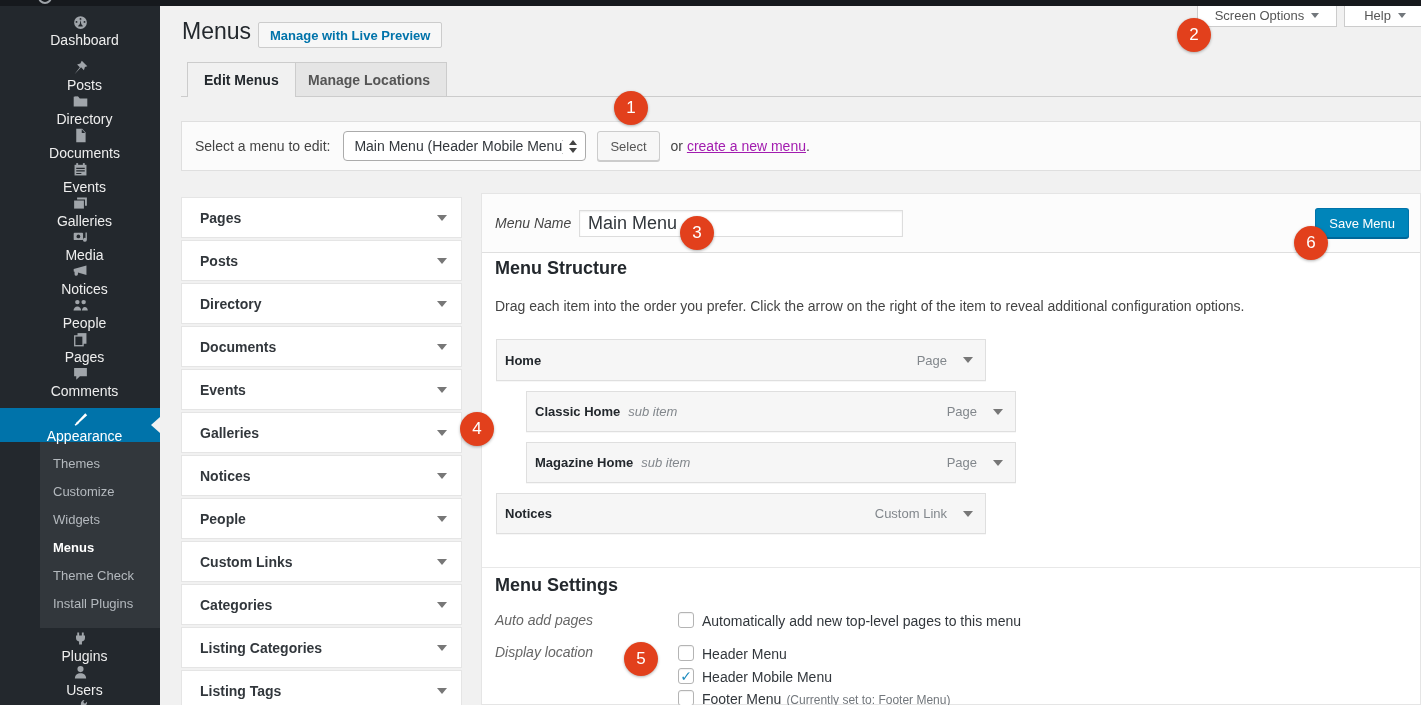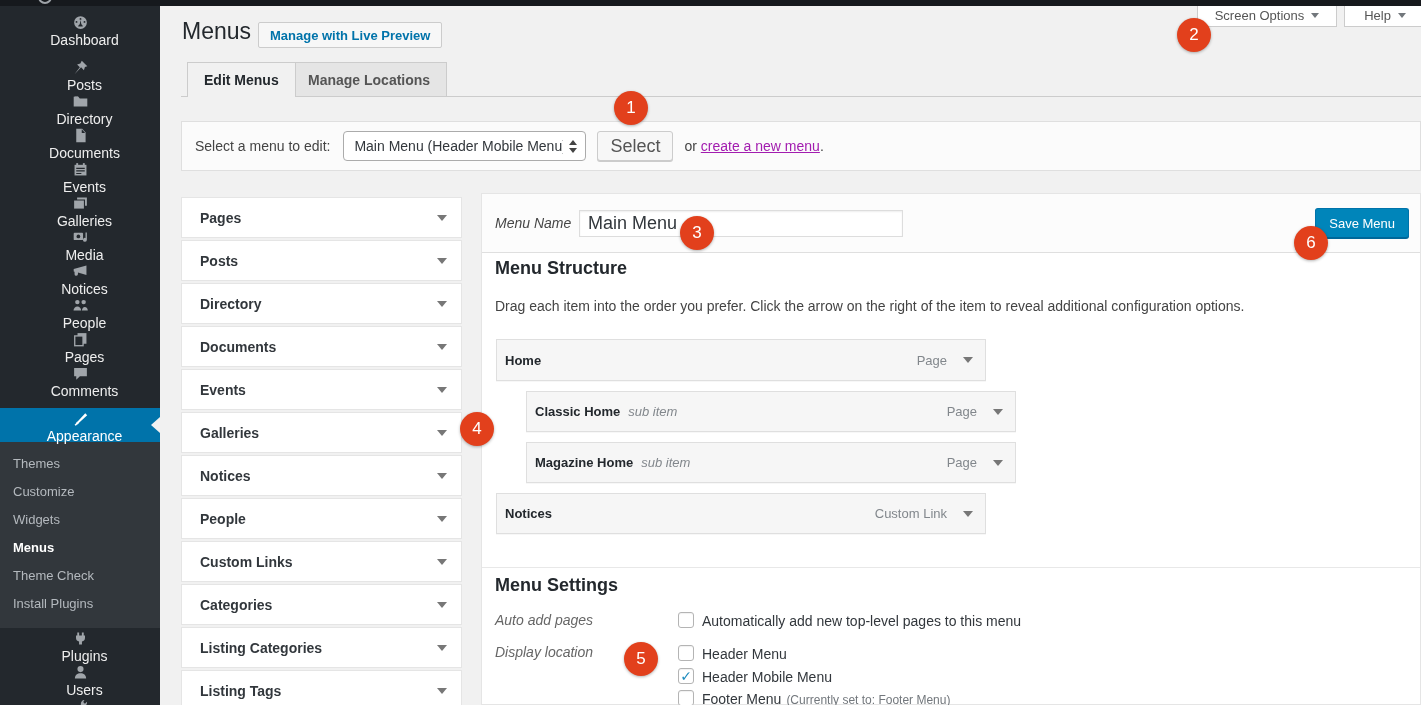--- a/index.html
+++ b/index.html
@@ -12,21 +12,21 @@
   .admin-bar .wplogo { position:absolute; left:38px; top:-10px; width:14px; height:14px; border:2px solid #9ea3a8; border-radius:50%; }
 
   
   .sidebar { position:absolute; left:0; top:6px; width:160px; height:699px; background:#23282d; overflow:hidden; z-index:40; padding-top:6px; }
   .sb-item { display:flex; align-items:center; height:34px; padding-left:9px; color:#eeeeee; font-size:14px; font-weight:500; cursor:pointer; position:relative;flex-direction:column; }
   .sb-item .ico { width:20px; height:20px; margin-right:9px; display:flex; align-items:center; justify-content:center; flex:none; }
   .sb-sep { height:11px; }
   .sb-item.active { background:#0073aa; color:#fff; }
   .sb-item.active::after { content:""; position:absolute; right:0; top:50%; margin-top:-8px; width:0; height:0;
       border-top:8px solid transparent; border-bottom:8px solid transparent; border-right:9px solid #f1f1f1; }
-  .submenu { background:#32373c; padding:8px 0 10px; }
+  .submenu { background:#32373c; padding:8px 0 10px;margin-left:40px; }
   .submenu-item { height:28px; line-height:28px; padding-left:13px; color:#b4b9be; font-size:13px; cursor:pointer; }
   .submenu-item.current { color:#fff; font-weight:700; }
   svg.dashicon { display:block; }
 
   
   .screen-tab { position:absolute; top:5px; height:22px; background:#ffffff; border:1px solid #cccccc; border-top:none;
       display:flex; align-items:center; justify-content:center; gap:7px; color:#555; font-size:13px; cursor:pointer; z-index:30;}
   .tri-down { width:0; height:0; border-left:4px solid transparent; border-right:4px solid transparent; border-top:5px solid #72777c; display:inline-block; }
   .page-title { position:absolute; left:182px; top:18px; font-size:23px; font-weight:400; color:#23282d; }
   .title-action { position:absolute; left:258px; top:22px; height:26px; padding:0 11px; background:#f7f7f7; border:1px solid #cccccc;
@@ -42,21 +42,21 @@
   .manage-menus { position:absolute; left:181px; top:121px; width:1240px; height:50px; background:#fbfbfb; border:1px solid #dfdfdf;
       display:flex; align-items:center; }
   .manage-menus .lbl { margin-left:13px; font-size:14px; color:#444; }
   .wp-select { margin-left:13px; width:243px; height:30px; background:#fff; border:1px solid #ababab; border-radius:4px;
       display:flex; align-items:center; padding:0 8px 0 10px; font-size:14px; color:#32373c; cursor:pointer; }
   .wp-select .val { flex:1; white-space:nowrap; overflow:hidden; }
   .spin { display:flex; flex-direction:column; gap:3px; margin-left:6px; }
   .spin .up { width:0;height:0;border-left:4px solid transparent;border-right:4px solid transparent;border-bottom:5px solid #444; }
   .spin .dn { width:0;height:0;border-left:4px solid transparent;border-right:4px solid transparent;border-top:5px solid #444; }
   .btn-secondary { margin-left:11px; height:30px; padding:0 12px; background:#f7f7f7; border:1px solid #ccc; border-radius:3px;
-      color:#555; font-size:18px; display:flex; align-items:center; cursor:pointer; box-shadow:0 1px 0 #ccc; }
+      color:#555; font-size:13px; display:flex; align-items:center; cursor:pointer; box-shadow:0 1px 0 #ccc; }
   .or-create { margin-left:11px; font-size:14px; color:#444; }
   .or-create a { color:#a21caf; text-decoration:underline; cursor:pointer; }
 
   
   .acc-box { position:absolute; left:181px; width:281px; height:41px; background:#fff; border:1px solid #e5e5e5;
       display:flex; align-items:center; justify-content:space-between; padding:0 14px 0 18px; cursor:pointer; }
   .acc-box .t { font-size:14px; font-weight:700; color:#32373c; }
   .tri-sm { width:0;height:0;border-left:5px solid transparent;border-right:5px solid transparent;border-top:6px solid #777; }
 
   

